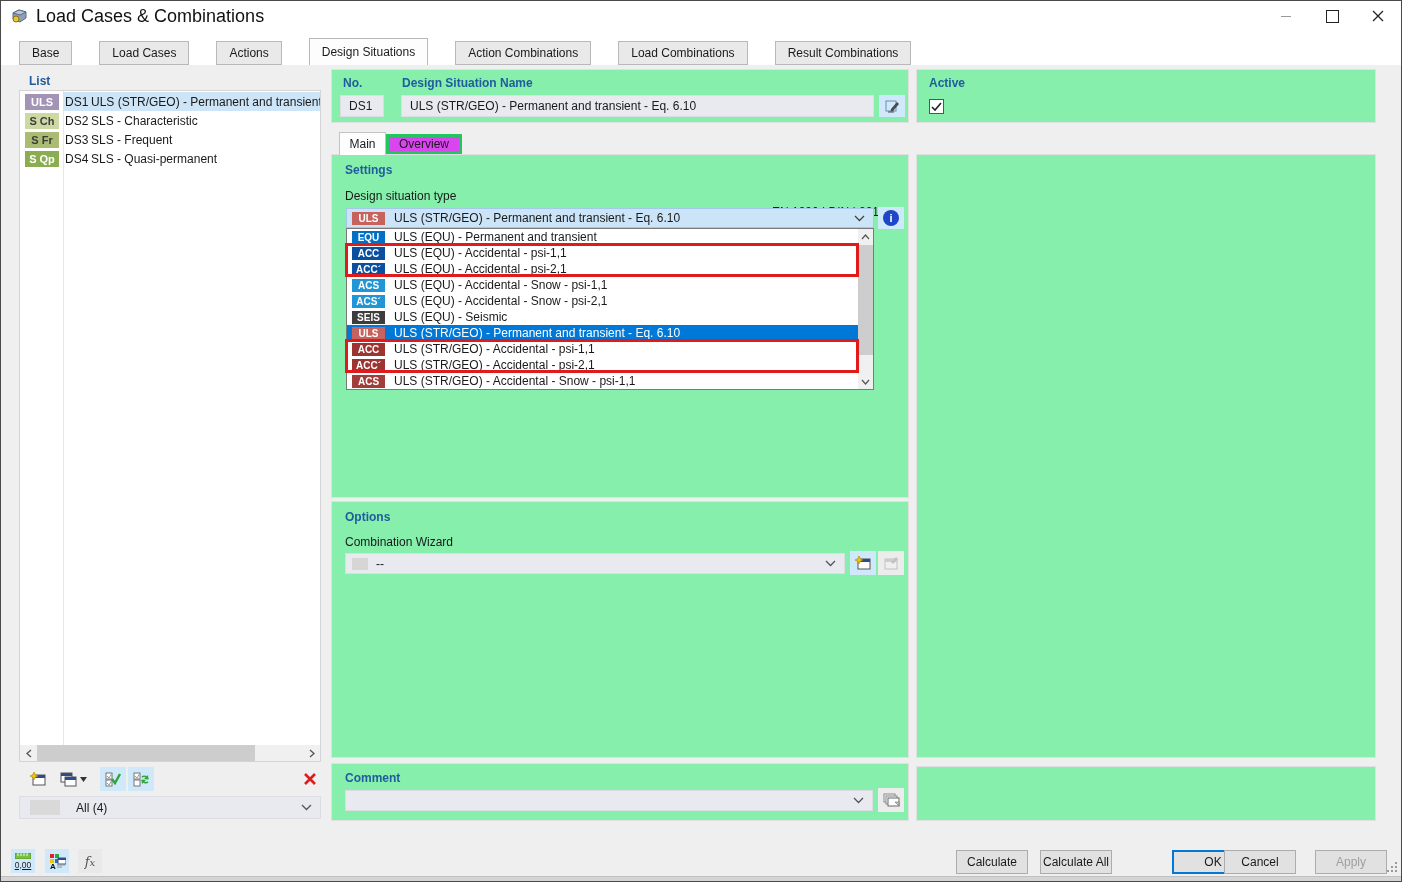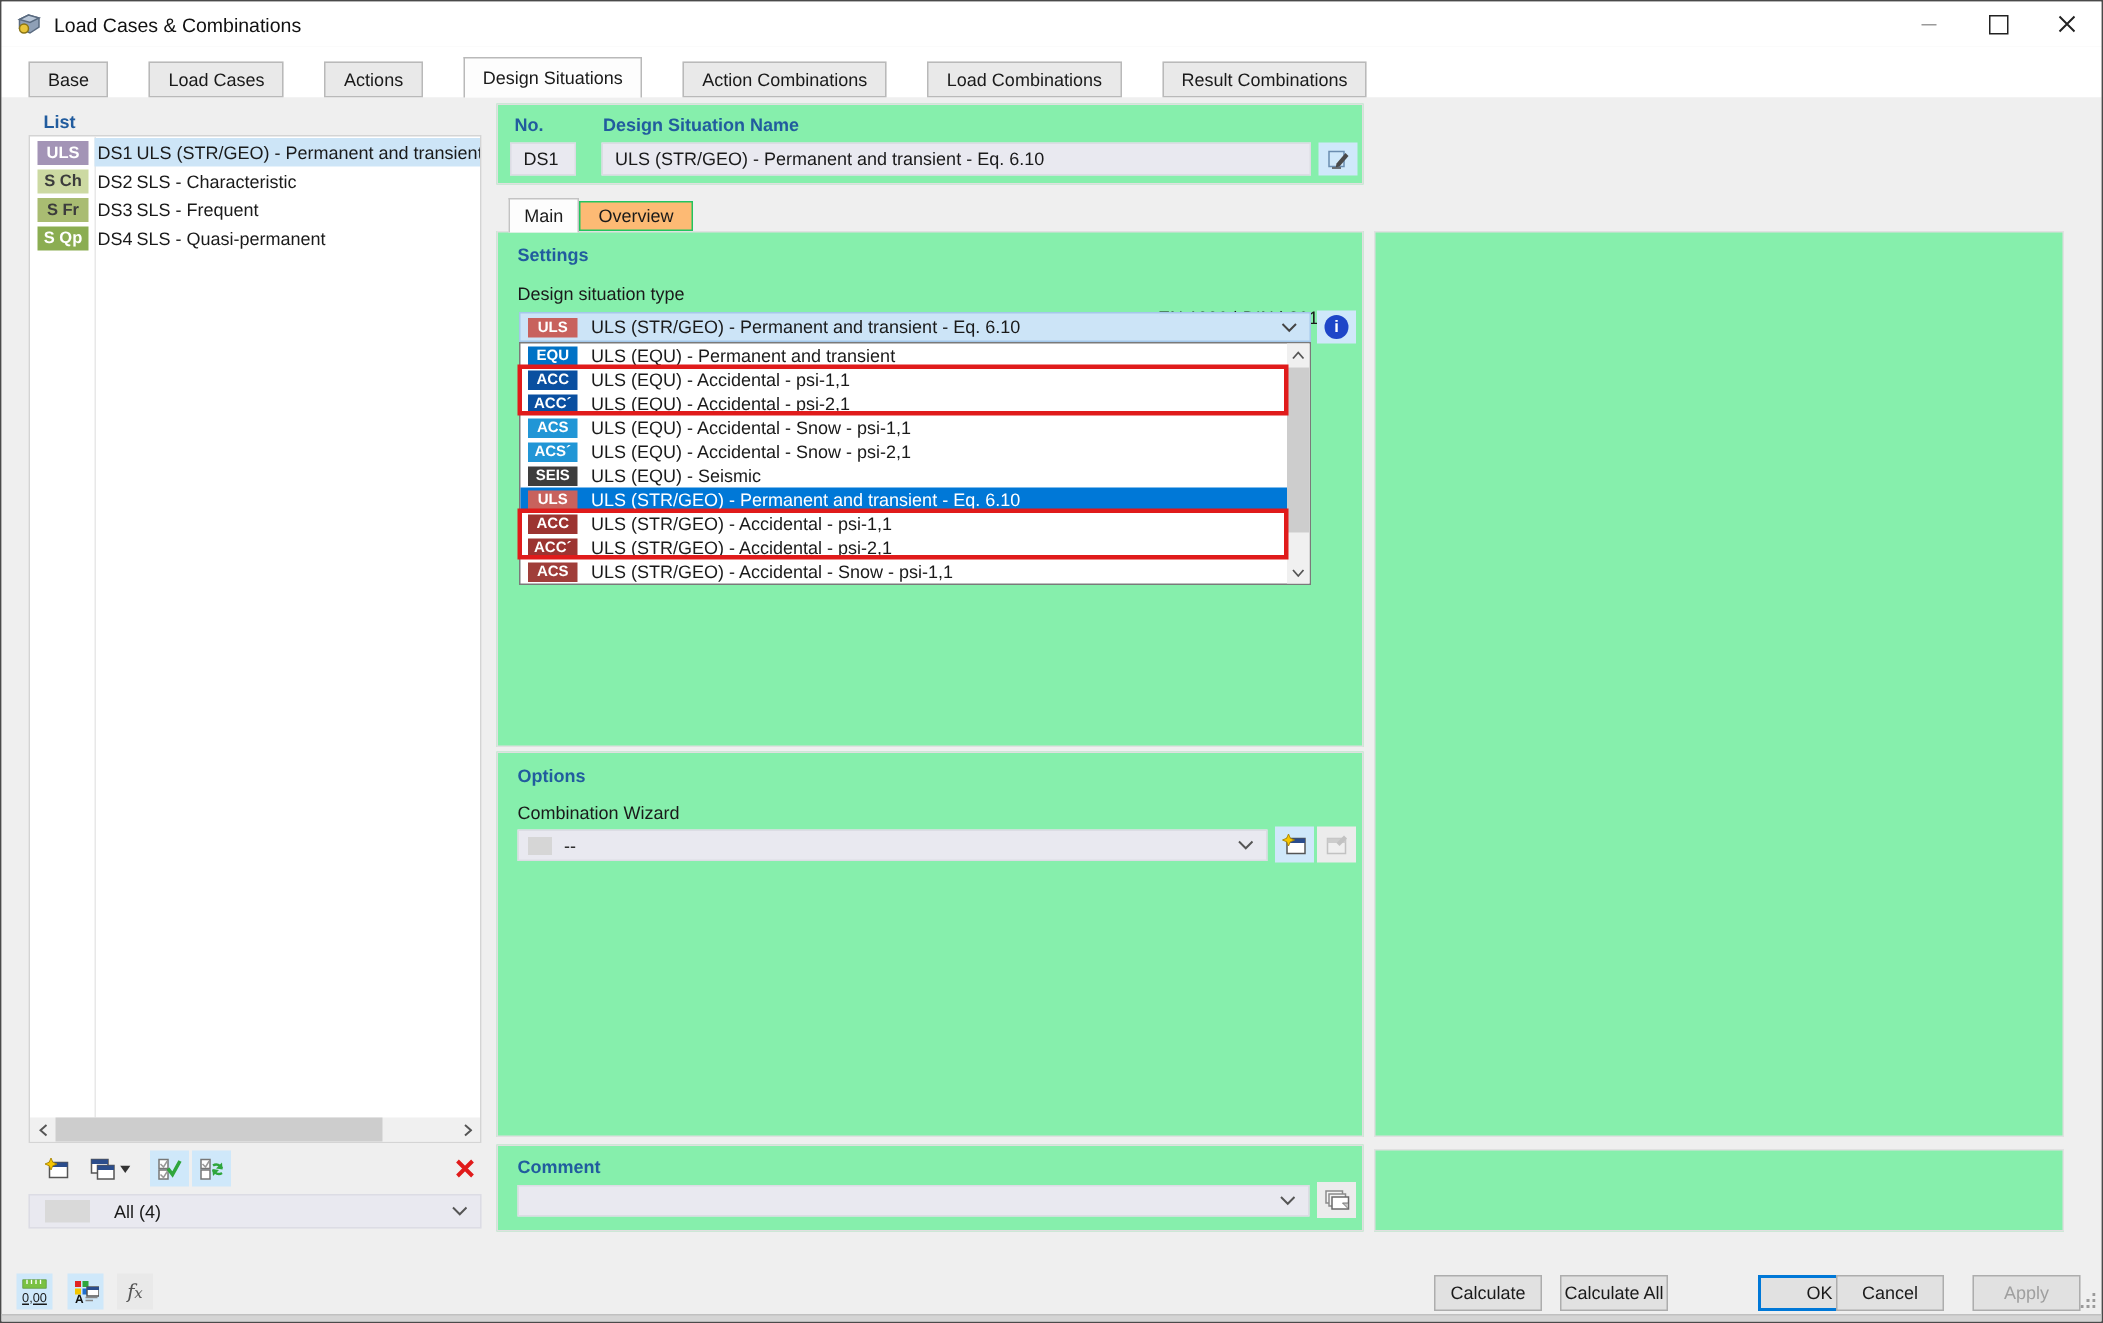--- a/index.html
+++ b/index.html
@@ -2,21 +2,21 @@
 <html><head>
 <meta charset="utf-8">
 <style>
   html,body{margin:0;padding:0;background:#c8c8c8;}
   .window{position:relative;width:1400px;height:880px;margin:0 auto;background:#efefef;
     border:1px solid #4a4a4a;font-family:"Liberation Sans",sans-serif;font-size:12px;color:#1a1a1a;
     overflow:hidden;}
   
   .titlebar{position:absolute;top:0;left:0;right:0;height:30px;background:#ffffff;display:flex;align-items:center;}
   .appicon{margin:0 8px 0 10px;display:flex;}
-  .apptitle{font-size:13px;color:#111;}
+  .apptitle{font-size:18px;color:#111;}
   .tb-controls{position:absolute;right:0;top:0;height:30px;display:flex;}
   .tb-btn{width:46px;height:30px;display:flex;align-items:center;justify-content:center;}
   
   .tabstrip{position:absolute;top:30px;left:0;right:0;height:34px;background:#ffffff;
     display:flex;align-items:flex-end;padding-left:18px;box-sizing:border-box;gap:28px;}
   .tab{height:24px;line-height:23px;padding:0 12px;background:#e9e9e9;border:1px solid #b9b9b9;
     margin-right:-1px;box-sizing:border-box;}
   .tab.active{height:27px;line-height:26px;background:#fdfdfd;border-bottom:none;position:relative;z-index:2;}
   .content{position:absolute;top:64px;left:0;right:0;bottom:0;background:#efefef;}
   
@@ -217,25 +217,33 @@
         <span style="margin-left:8px;">ULS (STR/GEO) - Permanent and transient - Eq. 6.10</span>
       </div>
       <div class="iconbtn blue-btn" style="left:547px;top:25px;width:26px;height:22px;">
         <svg width="15" height="14" viewBox="0 0 15 14">
           <rect x="1" y="2" width="10" height="10" fill="none" stroke="#6a8db0"></rect>
           <path d="M6 10 L12 3 L14 5 L8 12 L5.5 12.5 Z" fill="#4a4a4a"></path>
           <path d="M3 13 L9 13" stroke="#4a4a4a"></path>
         </svg>
       </div>
     </div>
+    <div class="panel" style="left:915px;top:4px;width:460px;height:54px;">
+      <div class="sechead" style="position:absolute;left:12px;top:6px;">Active</div>
+      <div class="checkbox" style="position:absolute;left:12px;top:29px;">
+        <svg width="11" height="10" viewBox="0 0 11 10">
+            <path d="M1 5 L4 8 L10 1" fill="none" stroke="#222" stroke-width="1.6"></path>
+          </svg>
+      </div>
+    </div>
 
     <div style="position:absolute;left:338px;top:67px;width:47px;height:23px;background:#fdfdfd;border:1px solid #c3c3c3;border-bottom:none;z-index:3;display:flex;align-items:center;justify-content:center;box-sizing:border-box;">
       <span>Main</span>
     </div>
-    <div style="position:absolute;left:385px;top:69px;width:76px;height:20px;background:#fdba74;border:1px solid #22c55e;display:flex;align-items:center;justify-content:center;box-sizing:border-box;">
+    <div style="position:absolute;left:385px;top:69px;width:76px;height:20px;background:#d946ef;border:3px solid #22c55e;display:flex;align-items:center;justify-content:center;box-sizing:border-box;">
       <span>Overview</span>
     </div>
 
     <div class="panel" style="left:330px;top:89px;width:578px;height:344px;">
       <div class="sechead" style="position:absolute;left:13px;top:8px;">Settings</div>
       <div style="position:absolute;left:13px;top:34px;">Design situation type</div>
       <div style="position:absolute;right:5px;top:34px;margin-top:16px;">EN 1990 | DIN | 2012-08</div>
 
       <div class="combo-focus" style="position:absolute;left:14px;top:53px;width:528px;height:20px;">
         <span class="dbadge" style="background: rgb(200, 98, 93);">ULS</span>

